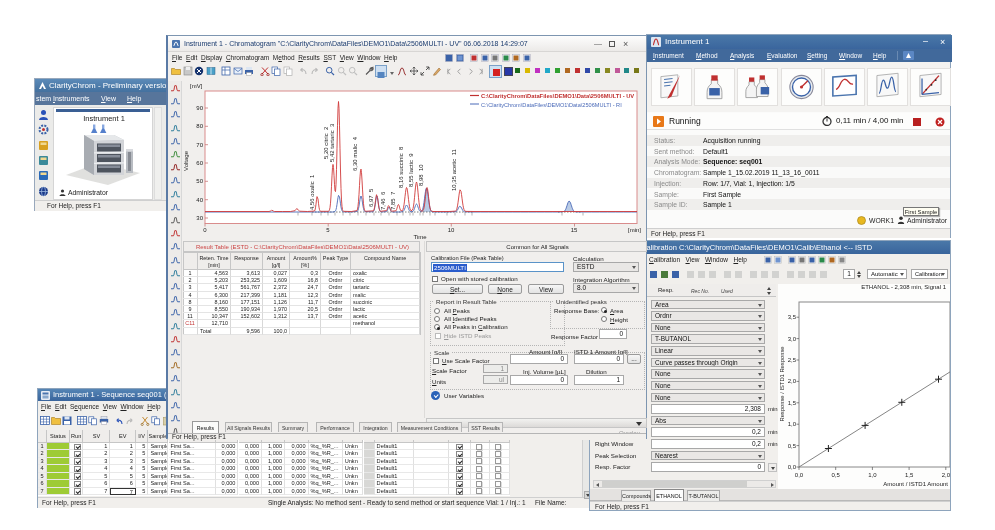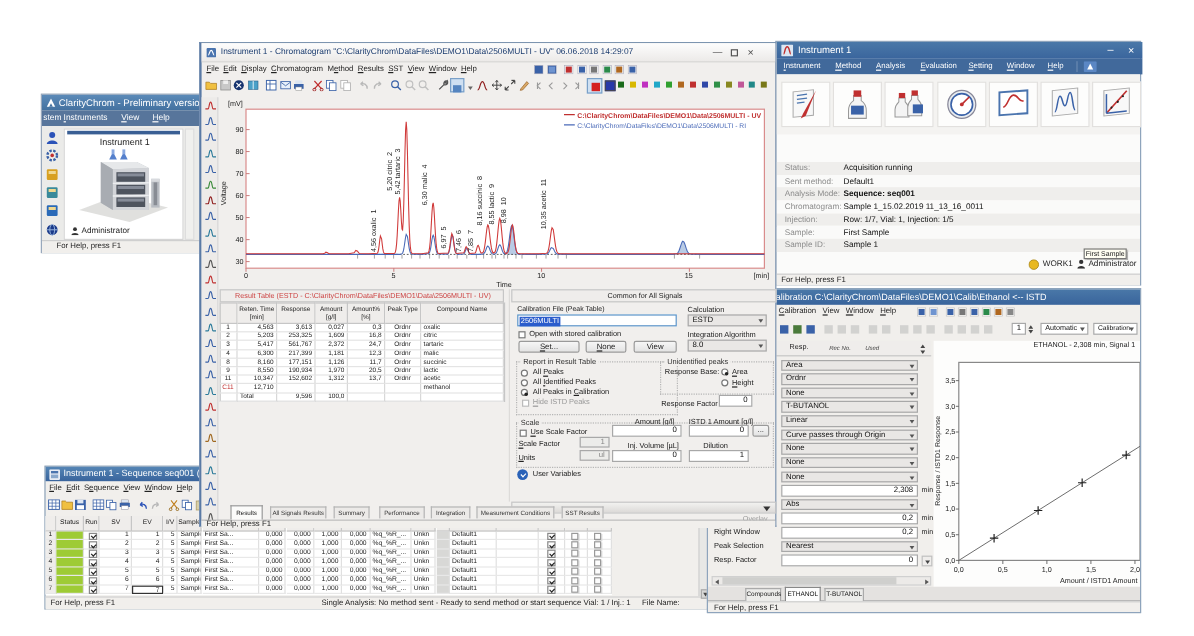--- a/index.html
+++ b/index.html
@@ -605,20 +605,38 @@
         </svg></div>
       <div class="ab" style="left:263.2px;top:33px;width:41px;height:38px;background:#fdfdfc;border:1px solid #e2e0de;"><svg width="39" height="36" viewBox="0 0 36 34">
           <rect x="8" y="7" width="20" height="20" fill="#f8f8f8" stroke="#aaa" stroke-width="0.8" transform="skewY(-6)"></rect>
           <path d="M10,25 L26,9" stroke="#c03030" stroke-width="1.4" transform="skewY(-6)"></path>
           <path d="M10,25 L10,10 M10,25 L26,25" stroke="#3a62a8" stroke-width="1.2" transform="skewY(-6)"></path>
           <circle cx="14" cy="21" r="0.8" fill="#222" transform="skewY(-6)"></circle>
           <circle cx="19" cy="17" r="0.8" fill="#222" transform="skewY(-6)"></circle>
           <circle cx="23" cy="13" r="0.8" fill="#222" transform="skewY(-6)"></circle>
         </svg></div>
     </div>
+<div class="ab" style="left:0;top:78px;width:303px;height:17px;background:#fdfdfc;border-bottom:1px solid #e0e0e0;">
+<svg class="ab" style="left:6px;top:3px" width="11" height="11">
+        <rect width="11" height="11" fill="#e87818" rx="1"></rect>
+        <path d="M4,2.5 L8,5.5 L4,8.5 Z" fill="#fff"></path>
+      </svg>
+<div class="txt" style="left:22px;top:3px;font-size:8.5px;color:#111;">Running</div>
+<svg class="ab" style="left:175px;top:3px" width="10" height="10">
+        <circle cx="5" cy="5.5" r="4" fill="none" stroke="#333" stroke-width="1.3"></circle>
+        <rect x="4" y="0" width="2" height="2" fill="#333"></rect>
+        <line x1="5" y1="5.5" x2="5" y2="2.8" stroke="#333" stroke-width="1"></line>
+      </svg>
+<div class="txt" style="left:189px;top:3px;font-size:8px;color:#111;">0,11 min / 4,00 min</div>
+<div class="ab" style="left:266px;top:5px;width:8px;height:8px;background:#b82020;"></div>
+<svg class="ab" style="left:288px;top:4px" width="10" height="10">
+        <circle cx="5" cy="5" r="4.5" fill="#c02020"></circle>
+        <path d="M3,3 L7,7 M7,3 L3,7" stroke="#fff" stroke-width="1.2"></path>
+      </svg>
+    </div>
 <div>
       <div class="ab" style="left:0px;top:100px;width:303px;height:10.7px;background:#efeeec;"></div>
       <div class="txt" style="left:7px;top:102px;font-size:6.8px;color:#8a8a8a;">Status:</div>
       <div class="txt" style="left:56px;top:102px;font-size:6.8px;color:#111;font-weight:normal;">Acquisition running</div>
       <div class="ab" style="left:0px;top:110.7px;width:303px;height:10.7px;background:#fafaf9;"></div>
       <div class="txt" style="left:7px;top:112.7px;font-size:6.8px;color:#8a8a8a;">Sent method:</div>
       <div class="txt" style="left:56px;top:112.7px;font-size:6.8px;color:#111;font-weight:normal;">Default1</div>
       <div class="ab" style="left:0px;top:121.4px;width:303px;height:10.7px;background:#efeeec;"></div>
       <div class="txt" style="left:7px;top:123.4px;font-size:6.8px;color:#8a8a8a;">Analysis Mode:</div>
       <div class="txt" style="left:56px;top:123.4px;font-size:6.8px;color:#111;font-weight:bold;">Sequence: seq001</div>

